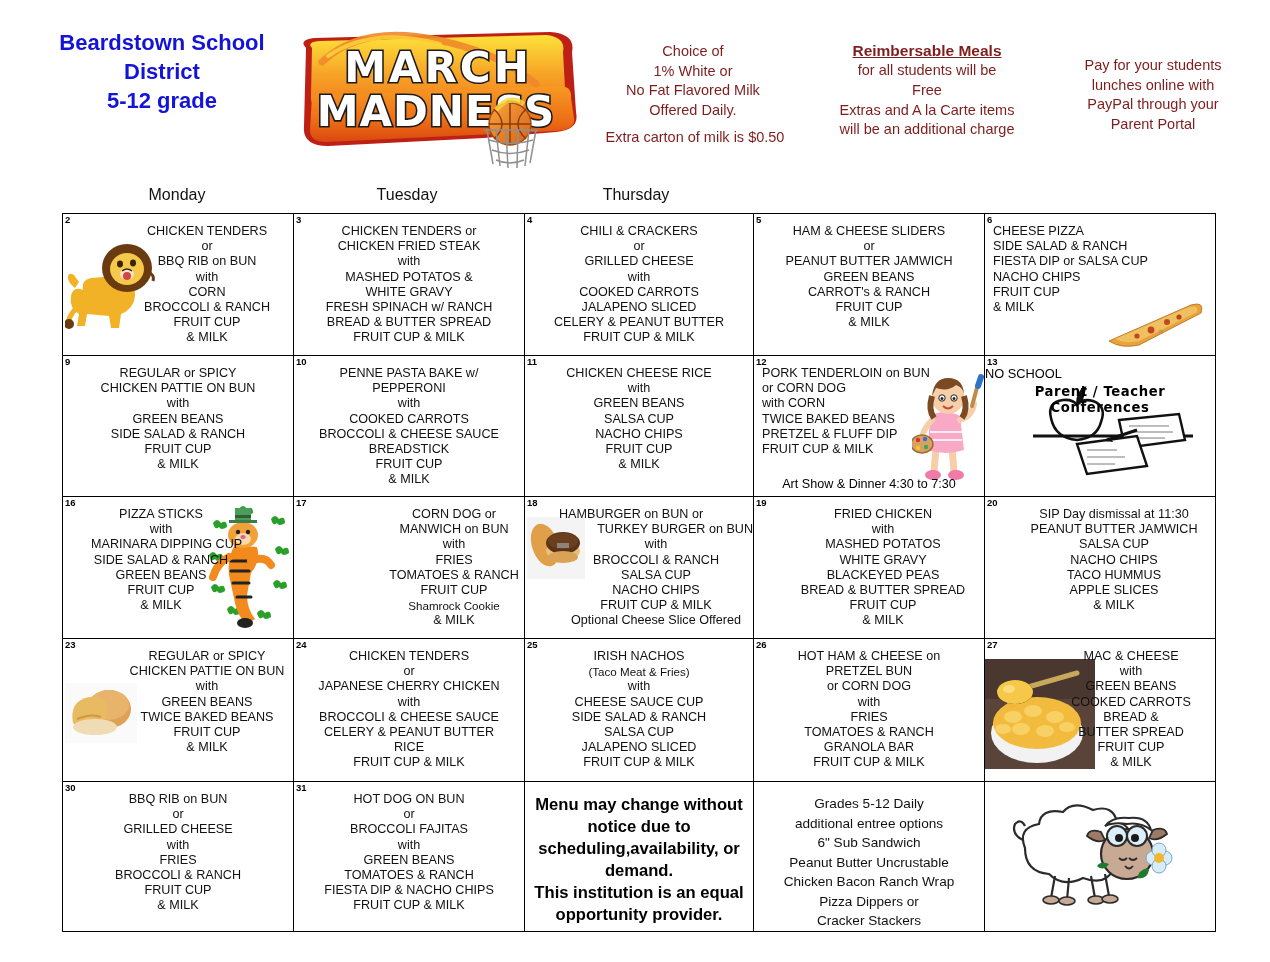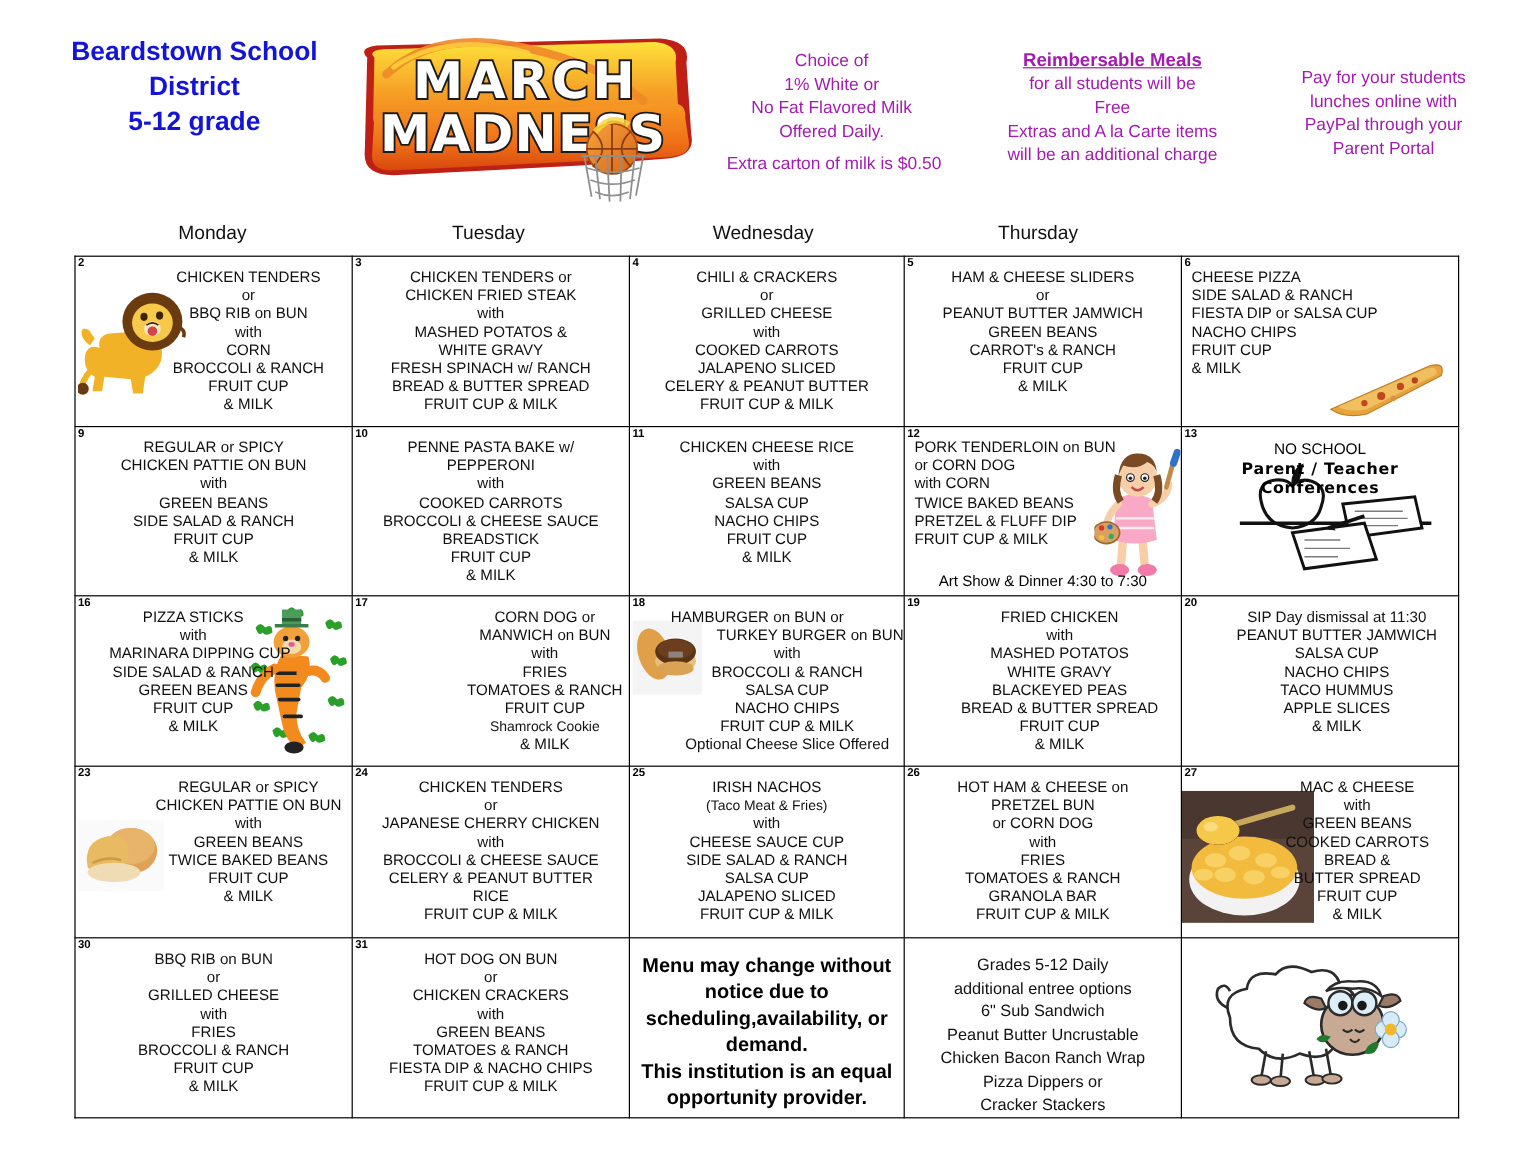--- a/index.html
+++ b/index.html
@@ -43,21 +43,21 @@
     width: 300px;
     height: 152px;
   }
   .logo svg { display: block; }
 
   .hdr-note {
     position: absolute;
     text-align: center;
     font-size: 14.5px;
     line-height: 1.36;
-    color: #a21caf;
+    color: #7f1d1d;
   }
   .hdr-milk   { left: 598px; top: 42px;  width: 190px; }
   .hdr-extra  { left: 582px; top: 128px; width: 226px; font-size: 14.5px; }
   .hdr-reimb  { left: 820px; top: 40px;  width: 214px; }
   .hdr-reimb .reimb-title {
     font-weight: bold;
     text-decoration: underline;
     font-size: 15.5px;
     display: block;
   }
@@ -162,21 +162,21 @@
   .art-lion      { left: 2px;  top: 14px; }
   .art-pizza     { right: 6px; bottom: 6px; }
   .art-artist    { right: 0px; top: 18px; }
   .art-apple     { left: 48px; top: 22px; }
   .art-chicksand { left: 2px;  top: 44px; }
   .art-mac       { left: 0px;  top: 20px; }
   .art-sheep     { left: 16px; top: 10px; }
 
   
   .noschool {
-    text-align: center;
+    text-align: left;
     font-size: 12.8px;
     padding-top: 10px;
     position: relative;
     z-index: 3;
   }
   .pt-conf {
     position: absolute;
     left: 0; right: 0; top: 28px;
     text-align: center;
     font-size: 13.2px;
@@ -266,21 +266,20 @@
     <span class="ln">PayPal through your</span><br>
     <span class="ln">Parent Portal</span>
   </div>
 </div>
 
 <div class="cal">
 
   <div class="daynames">
     <div class="dayname">Monday</div>
     <div class="dayname">Tuesday</div>
-    <div class="dayname">Wednesday</div>
     <div class="dayname">Thursday</div>
   </div>
 
   <table class="grid">
 
     <tbody>
         <tr class="r0">
 
       <td class="c0">
         <span class="daynum">2</span>
@@ -727,21 +726,21 @@
           <span class="ln">FRUIT CUP</span>
           <span class="ln">&amp; MILK</span>
         </div>
       </td>
 
       <td class="c1">
         <span class="daynum">31</span>
         <div class="cell-body">
           <span class="ln">HOT DOG ON BUN</span>
           <span class="ln">or</span>
-          <span class="ln">CHICKEN CRACKERS</span>
+          <span class="ln">BROCCOLI FAJITAS</span>
           <span class="ln">with</span>
           <span class="ln">GREEN BEANS</span>
           <span class="ln">TOMATOES &amp; RANCH</span>
           <span class="ln">FIESTA DIP &amp; NACHO CHIPS</span>
           <span class="ln">FRUIT CUP &amp; MILK</span>
         </div>
       </td>
 
       <td class="c2">
         <div class="notice">

